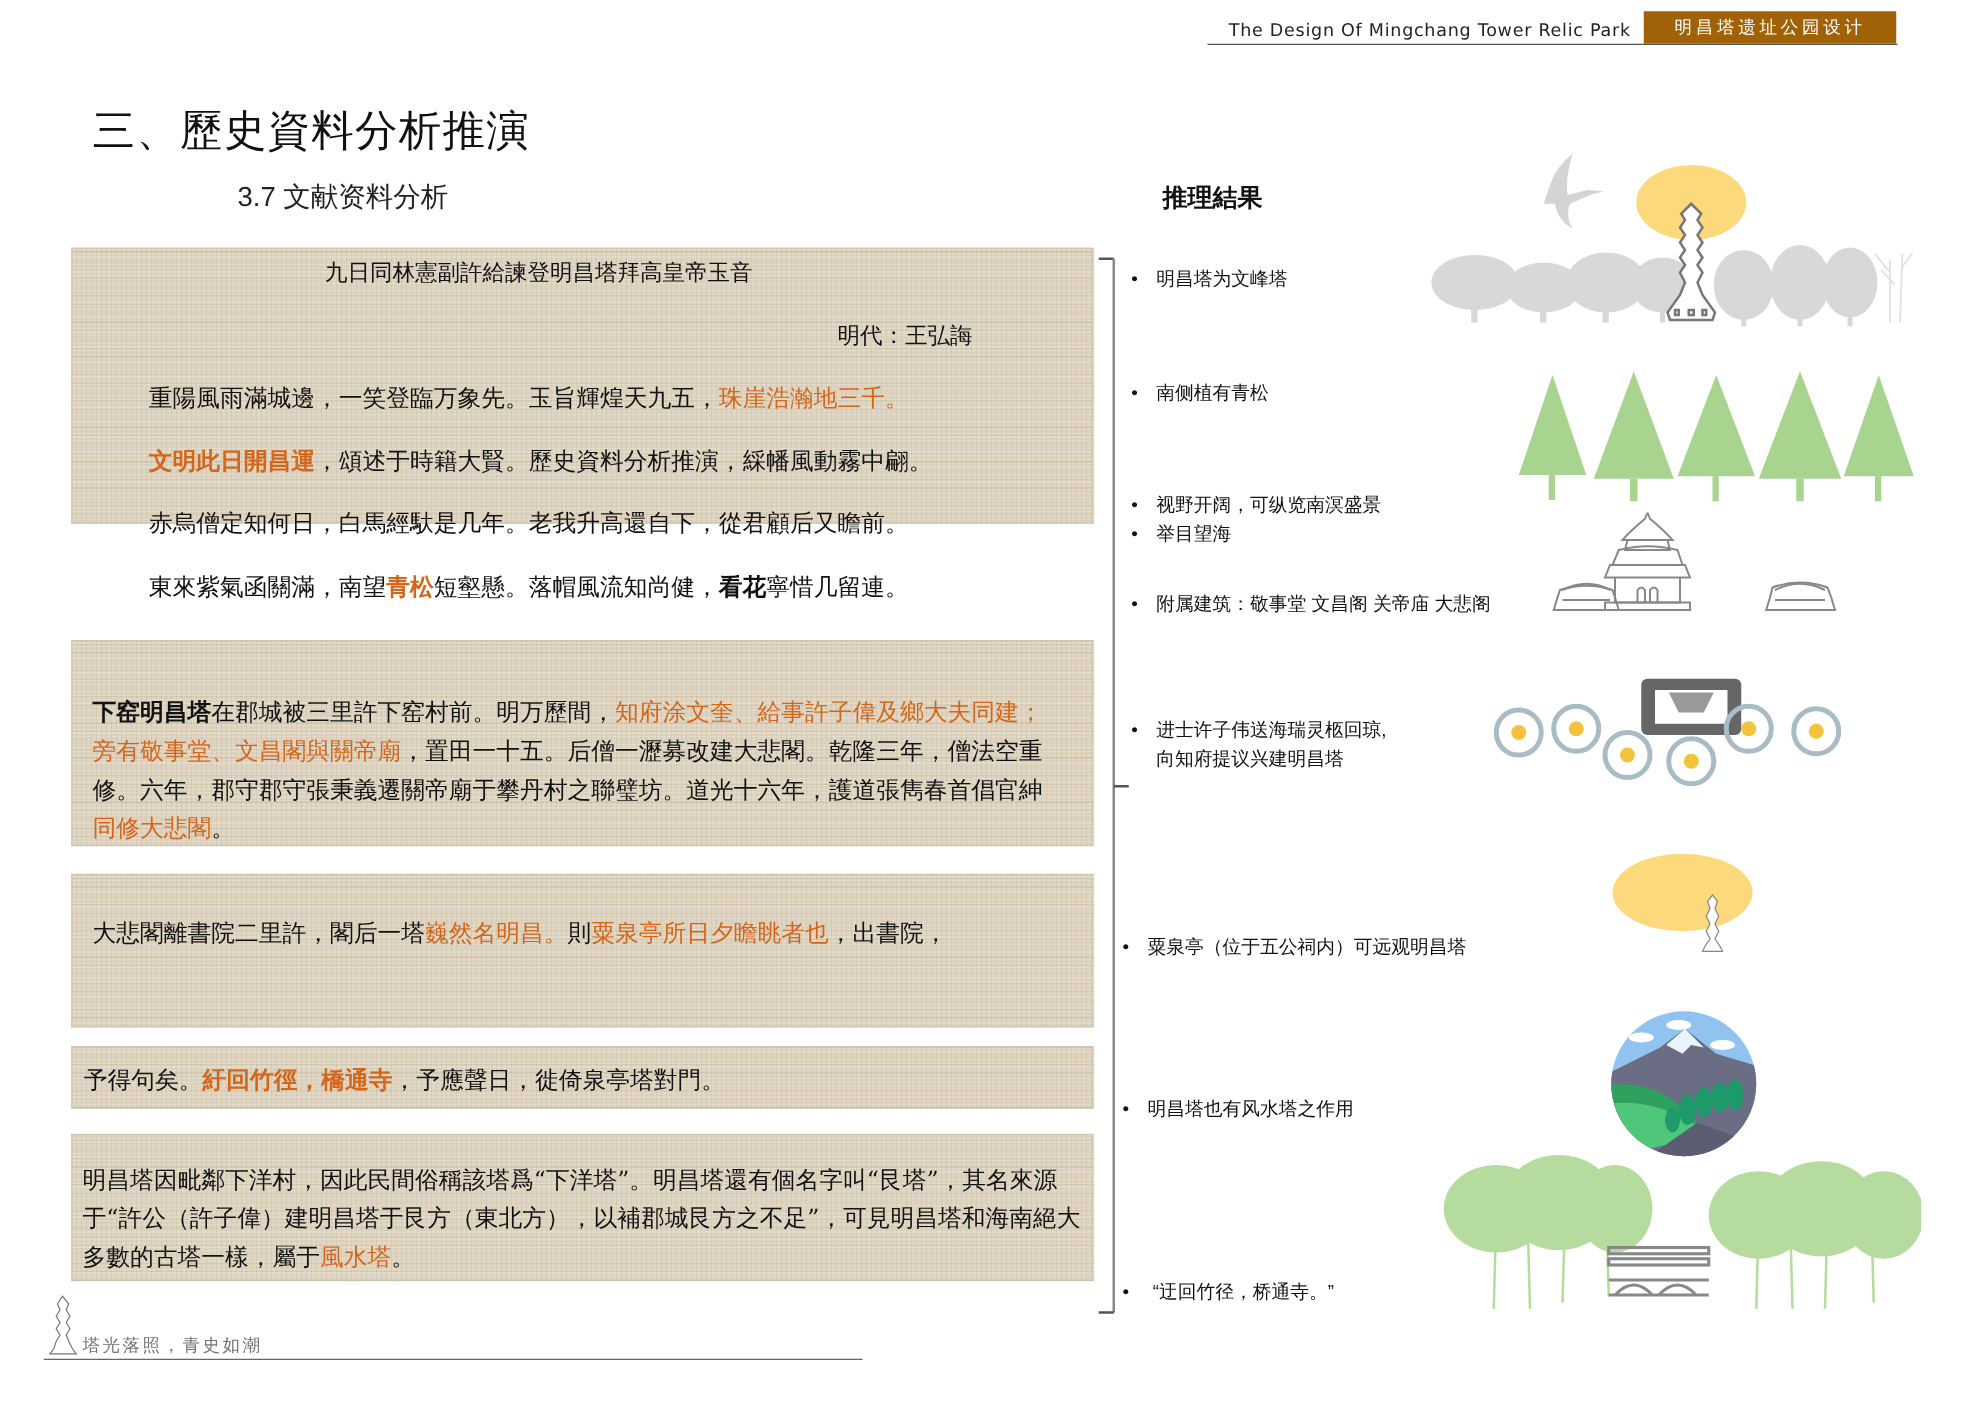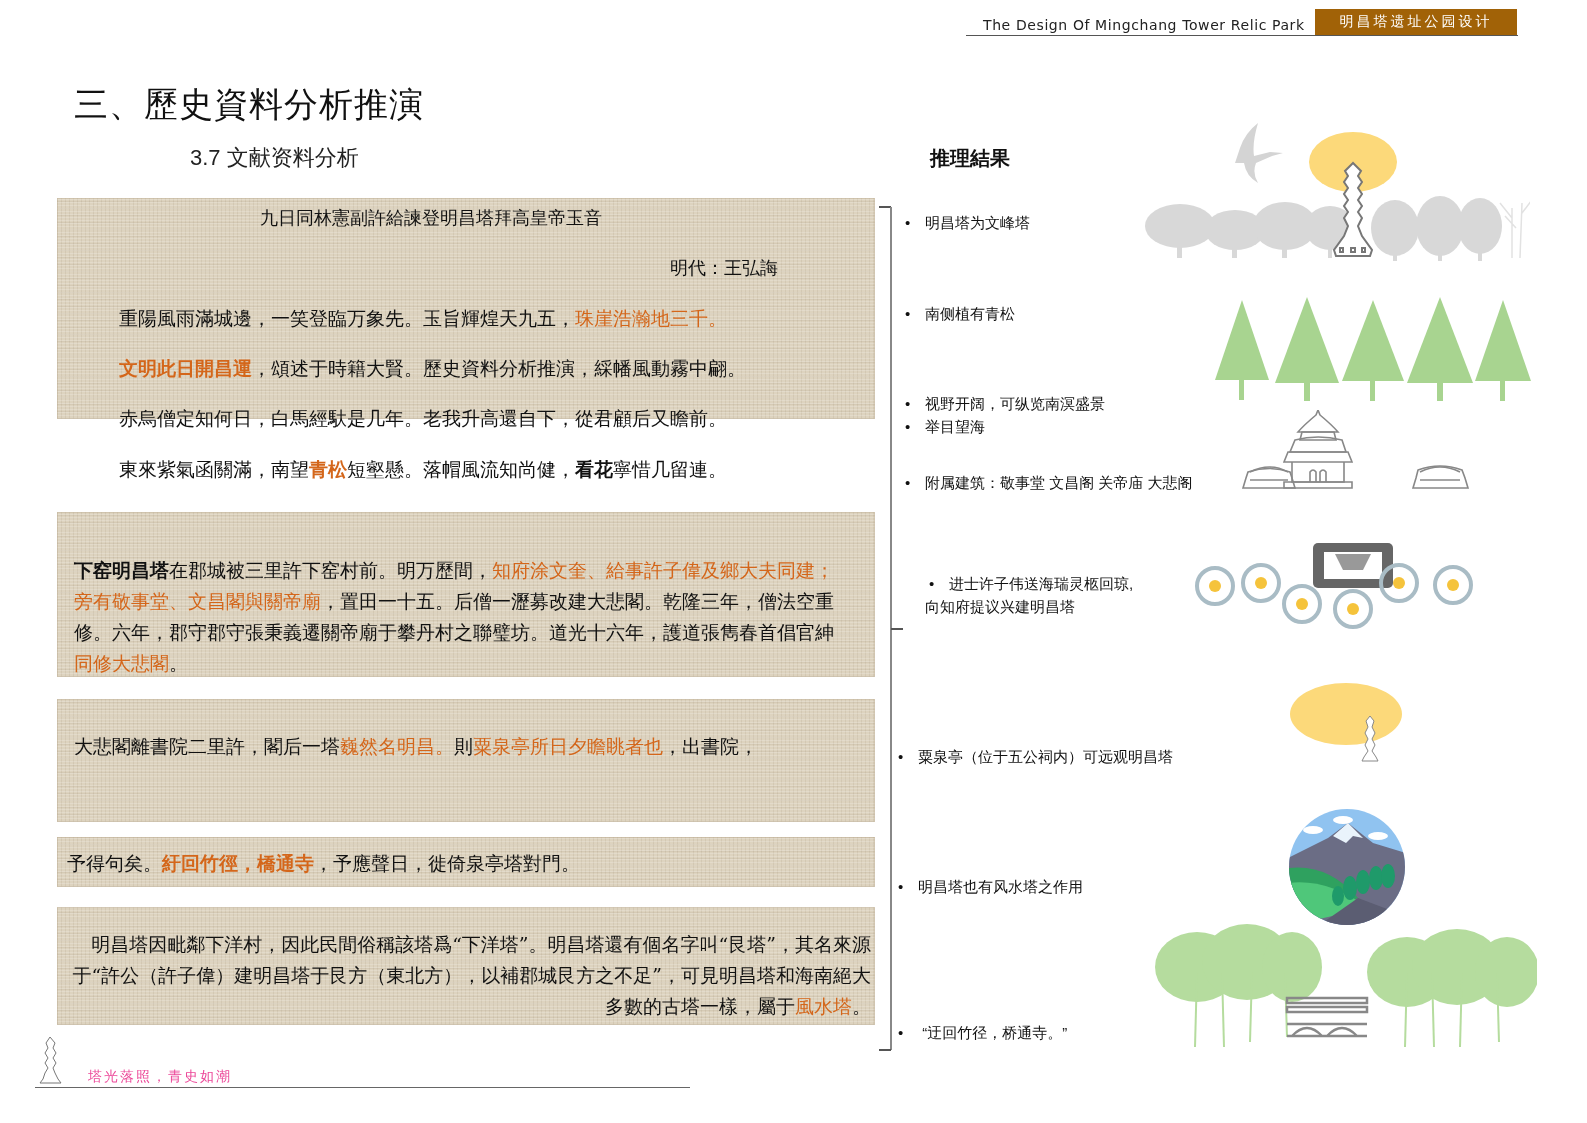--- a/index.html
+++ b/index.html
@@ -20,33 +20,33 @@
       repeating-linear-gradient(0deg, rgba(140,120,90,.10) 0 1px, rgba(0,0,0,0) 1px 7px);
     box-shadow:0 0 0 1px rgba(190,175,150,.4) inset;
   }
   .serif{font-family:"DejaVu Serif","Liberation Serif",serif;}
   .hl{color:#d4661a;}
   .b{font-weight:bold;}
   .p1{left:57px;top:198px;width:818px;height:221px;}
   .p2{left:57px;top:512px;width:818px;height:165px;}
   .p3{left:57px;top:699px;width:818px;height:123px;}
   .p4{left:57px;top:837px;width:818px;height:50px;}
-  .p5{left:57px;top:907px;width:818px;height:118px;text-align:right;}
+  .p5{left:57px;top:907px;width:818px;height:118px;}
   .line{position:absolute;font-size:19px;white-space:nowrap;color:#111;}
   .para{position:absolute;font-size:19px;line-height:31px;color:#111;}
   
   .br-v{left:890px;top:207px;width:2px;height:843px;background:#888;}
   .br-t{left:879px;top:206px;width:12px;height:2px;background:#555;}
   .br-b{left:879px;top:1049px;width:12px;height:2px;background:#555;}
   .br-m{left:891px;top:628px;width:12px;height:2px;background:#555;}
   .bullet{position:absolute;font-size:15px;color:#111;white-space:nowrap;font-family:"Liberation Sans",sans-serif;}
   .bullet .dot{display:inline-block;width:20px;}
   
   .foot-line{left:35px;top:1087px;width:655px;height:1px;background:#666;}
-  .foot-text{left:88px;top:1068px;font-size:14px;letter-spacing:2px;color:#ec4899;}
+  .foot-text{left:66px;top:1068px;font-size:14px;letter-spacing:2px;color:#737373;}
 </style>
 </head>
 <body>
 
 <div class="abs hdr-en">The Design Of Mingchang Tower Relic Park</div>
 <div class="abs hdr-line"></div>
 <div class="abs hdr-cn">明昌塔遗址公园设计</div>
 
 <div class="abs title">三、歷史資料分析推演</div>
 <div class="abs subtitle">3.7 文献资料分析</div>
@@ -96,21 +96,21 @@
 <div class="abs br-t"></div>
 <div class="abs br-v"></div>
 <div class="abs br-m"></div>
 <div class="abs br-b"></div>
 
 <div class="bullet" style="left:905px;top:214px;"><span class="dot">•</span><span>明昌塔为文峰塔</span></div>
 <div class="bullet" style="left:905px;top:305px;"><span class="dot">•</span><span>南侧植有青松</span></div>
 <div class="bullet" style="left:905px;top:395px;"><span class="dot">•</span><span>视野开阔，可纵览南溟盛景</span></div>
 <div class="bullet" style="left:905px;top:418px;"><span class="dot">•</span><span>举目望海</span></div>
 <div class="bullet" style="left:905px;top:474px;"><span class="dot">•</span><span>附属建筑：敬事堂 文昌阁 关帝庙  大悲阁</span></div>
-<div class="bullet" style="left:905px;top:575px;margin-left:24px;"><span class="dot">•</span><span>进士许子伟送海瑞灵柩回琼,</span></div>
+<div class="bullet" style="left:905px;top:575px;"><span class="dot">•</span><span>进士许子伟送海瑞灵柩回琼,</span></div>
 <div class="bullet" style="left:925px;top:598px;"><span>向知府提议兴建明昌塔</span></div>
 <div class="bullet" style="left:898px;top:748px;"><span class="dot">•</span><span>粟泉亭（位于五公祠内）可远观明昌塔</span></div>
 <div class="bullet" style="left:898px;top:878px;"><span class="dot">•</span><span>明昌塔也有风水塔之作用</span></div>
 <div class="bullet" style="left:898px;top:1024px;"><span class="dot">•</span><span> “迂回竹径，桥通寺。”</span></div>
 
 <svg class="abs" style="left:1140px;top:108px;" width="390" height="160">
   <g fill="#d4d4d4">
     <path d="M100 40 Q105 25 118 15 Q112 35 114 48 L130 44 L143 45 L132 48 L116 55 Q112 65 118 75 Q106 68 104 55 L95 55 Z"></path>
   </g>
   <ellipse cx="213" cy="54" rx="44" ry="30" fill="#fcd97a"></ellipse>

